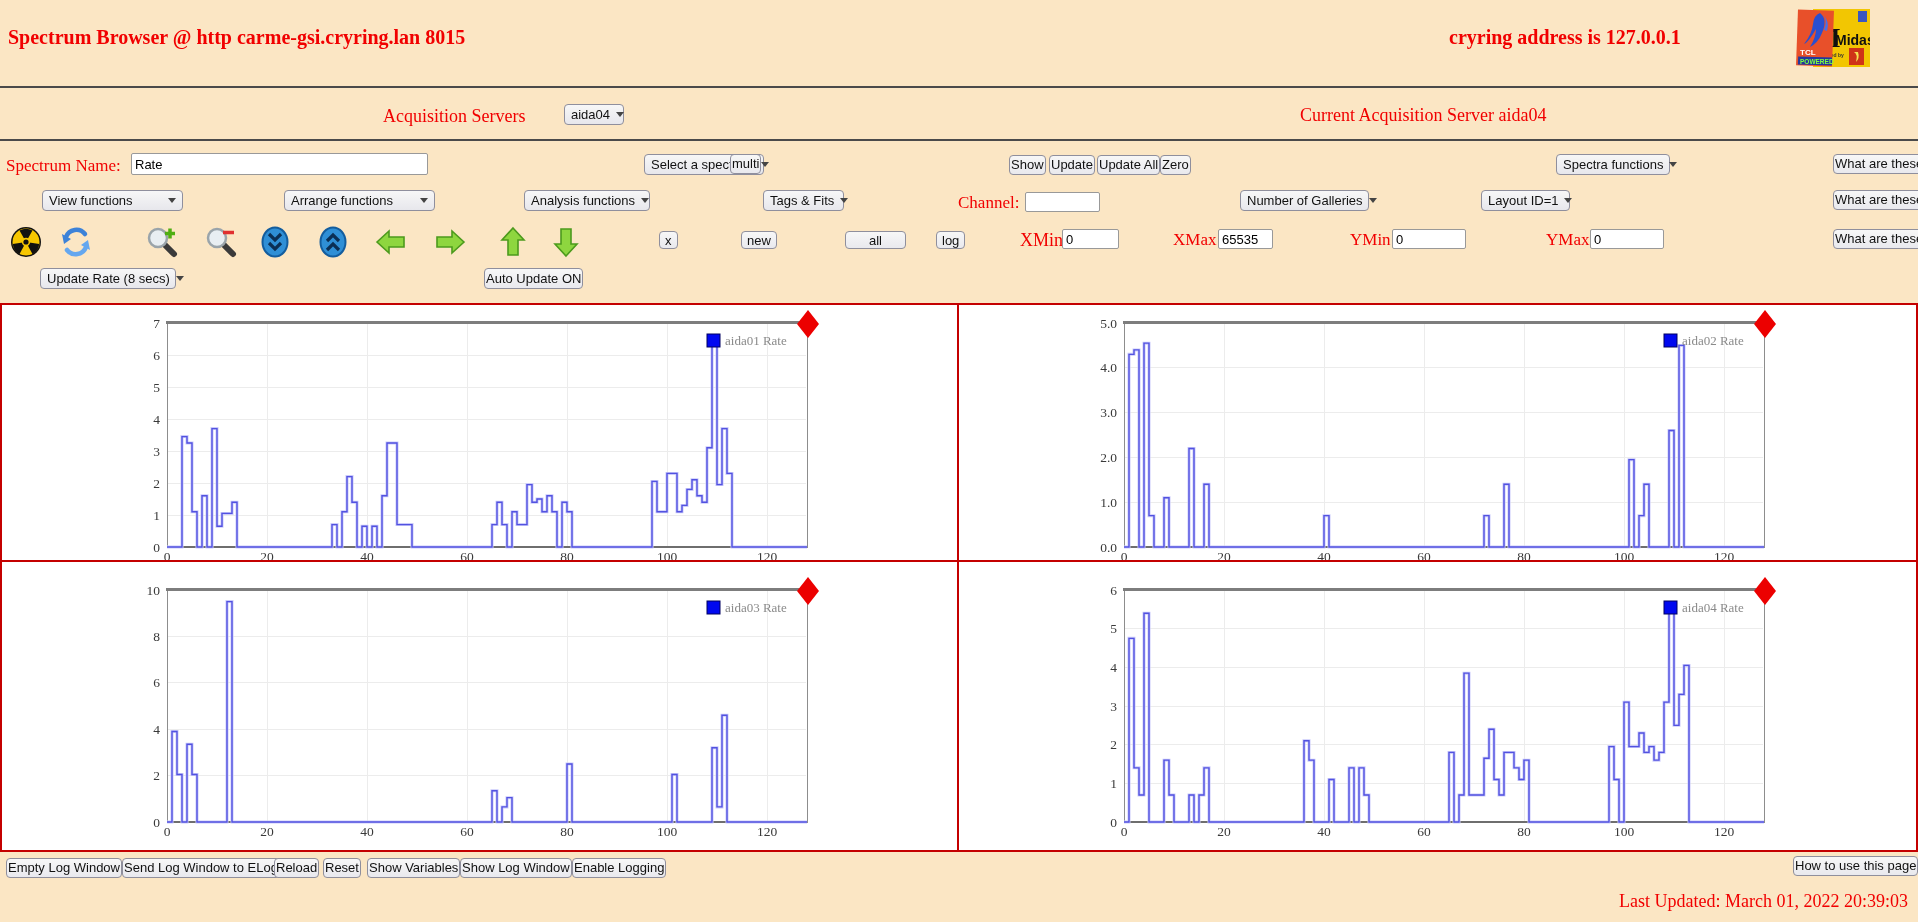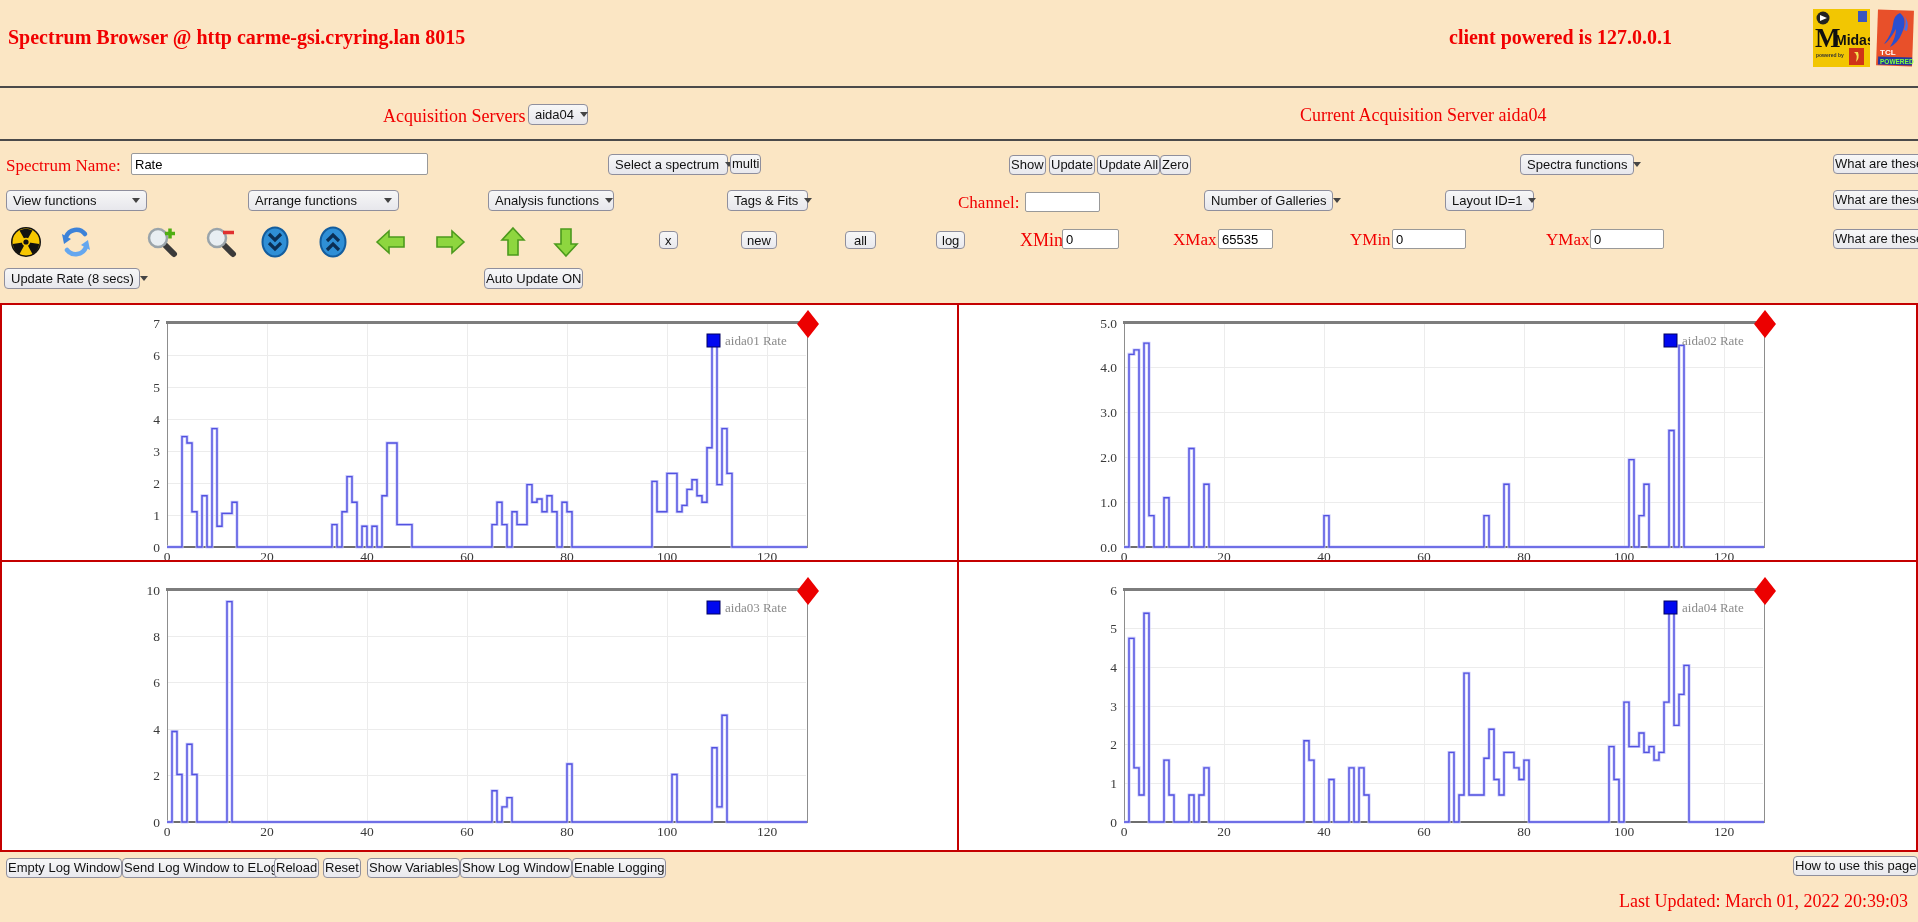--- a/index.html
+++ b/index.html
@@ -17,21 +17,21 @@
     border:1px solid #8f8f9d;border-radius:4px;
     font:13px "Liberation Sans",sans-serif;color:#111;
     padding:0 1px;box-sizing:border-box;line-height:18px;white-space:nowrap;cursor:default;
   }
   .sel{
     position:absolute;height:21px;
     background:linear-gradient(#f7f7f7,#e7e7ec);
     border:1px solid #8f8f9d;border-radius:4px;
     font:13px "Liberation Sans",sans-serif;color:#111;
     display:flex;align-items:center;justify-content:space-between;
-    padding:0 6px;box-sizing:border-box;white-space:nowrap;cursor:default;
+    padding:0 6px;box-sizing:border-box;white-space:nowrap;cursor:default;margin-left:36px;
   }
   .chev{width:0;height:0;border-left:4px solid transparent;border-right:4px solid transparent;border-top:5px solid #444;margin-left:6px;flex:none}
   .txt{
     position:absolute;height:20px;background:#fff;border:1px solid #999;
     border-radius:2px;font:13px "Liberation Sans",sans-serif;padding:0 3px;box-sizing:border-box;
   }
   .icon{position:absolute;width:32px;height:32px}
   .charts{
     position:absolute;left:0;top:303px;width:1918px;height:549px;box-sizing:border-box;
     border:2px solid #c40000;display:grid;
@@ -41,37 +41,37 @@
   .panel.tl{border-right:2px solid #c40000;border-bottom:2px solid #c40000}
   .panel.tr{border-bottom:2px solid #c40000}
   .panel.bl{border-right:2px solid #c40000}
   .logo{position:absolute;top:9px}
   .title{font-size:20px;font-weight:bold}
 </style>
 </head>
 <body>
 
 <div class="abs rtext title" style="left:8px;top:26px">Spectrum Browser @ http carme-gsi.cryring.lan 8015</div>
-<div class="abs rtext title" style="left:1449px;top:26px">client powered is 127.0.0.1</div>
+<div class="abs rtext title" style="left:1449px;top:26px">cryring address is 127.0.0.1</div>
 
 <div class="logo" style="left:1813px;width:57px;height:58px">
   <svg width="57" height="58">
     <rect x="0" y="0" width="57" height="58" fill="#f2c602"></rect>
     <circle cx="10" cy="9" r="6.5" fill="#222"></circle>
     <polygon points="7,6 14,9 7,12" fill="#fff"></polygon>
     <rect x="45" y="2" width="9" height="11" fill="#3a57c0"></rect>
     <text x="2" y="38" font-family="Liberation Serif,serif" font-weight="bold" font-size="27" fill="#101010">M</text>
     <text x="22" y="36" font-family="Liberation Sans,sans-serif" font-weight="bold" font-size="14" fill="#101010">Midas</text>
     <text x="3" y="48" font-family="Liberation Sans,sans-serif" font-weight="bold" font-size="5" fill="#333">powered by</text>
     <rect x="36" y="39" width="15" height="17" fill="#cf3318"></rect>
     <path d="M41 43 q4 2 2 10 q4 -4 2 -10 z" fill="#f5e050"></path>
   </svg>
 </div>
 
-<div class="logo" style="left:1876px;width:38px;height:58px">
+<div class="logo" style="left:1796px;width:38px;height:58px">
   <svg width="38" height="58">
     <rect x="1" y="1" width="36" height="56" fill="#e8502a" transform="rotate(2 19 29)"></rect>
     <path d="M24 4 q8 6 2 20 q-4 10 -12 14 q6 -10 6 -18 q-8 14 -12 15 q8 -10 9 -20 q1 -9 7 -11 z" fill="#2a4fd0"></path>
     <path d="M27 6 q5 5 1 15 l3 1 q3 -10 -4 -16 z" fill="#4a6fe8"></path>
     <text x="4" y="46" font-family="Liberation Sans,sans-serif" font-weight="bold" font-size="8" fill="#fff">TCL</text>
     <rect x="2" y="48" width="34" height="8" fill="#23389c" transform="rotate(2 19 52)"></rect>
     <text x="4" y="55" font-family="Liberation Sans,sans-serif" font-weight="bold" font-size="6.5" fill="#7fff3f">POWERED</text>
   </svg>
 </div>
 
@@ -195,21 +195,21 @@
   </svg>
 </span>
 <span class="icon" style="left:550px;top:226px">
   <svg width="32" height="32" viewBox="0 0 32 32">
     <polygon points="16,30 27,18 21,18 21,3 11,3 11,18 5,18" fill="#8ed63f" stroke="#4c9a1d" stroke-width="1.6"></polygon>
   </svg>
 </span>
 
 <button class="btn" style="left:659px;top:231px;height:18px;padding:0 5px">x</button>
 <button class="btn" style="left:741px;top:231px;height:18px;padding:0 5px">new</button>
-<button class="btn" style="left:845px;top:231px;height:18px;padding:0 8px">all</button>
+<button class="btn" style="left:845px;top:231px;height:18px;padding:0 23px">all</button>
 <button class="btn" style="left:936px;top:231px;height:18px;padding:0 5px">log</button>
 
 <div class="abs rtext" style="left:1020px;top:230px;font-size:18px">XMin</div>
 <input class="txt" style="left: 1062px; top: 229px; width: 57px;" value="0">
 <div class="abs rtext" style="left:1173px;top:230px;font-size:17px">XMax</div>
 <input class="txt" style="left: 1218px; top: 229px; width: 55px;" value="65535">
 <div class="abs rtext" style="left:1350px;top:230px;font-size:17px">YMin</div>
 <input class="txt" style="left: 1392px; top: 229px; width: 74px;" value="0">
 <div class="abs rtext" style="left:1546px;top:230px;font-size:17px">YMax</div>
 <input class="txt" style="left: 1590px; top: 229px; width: 74px;" value="0">

